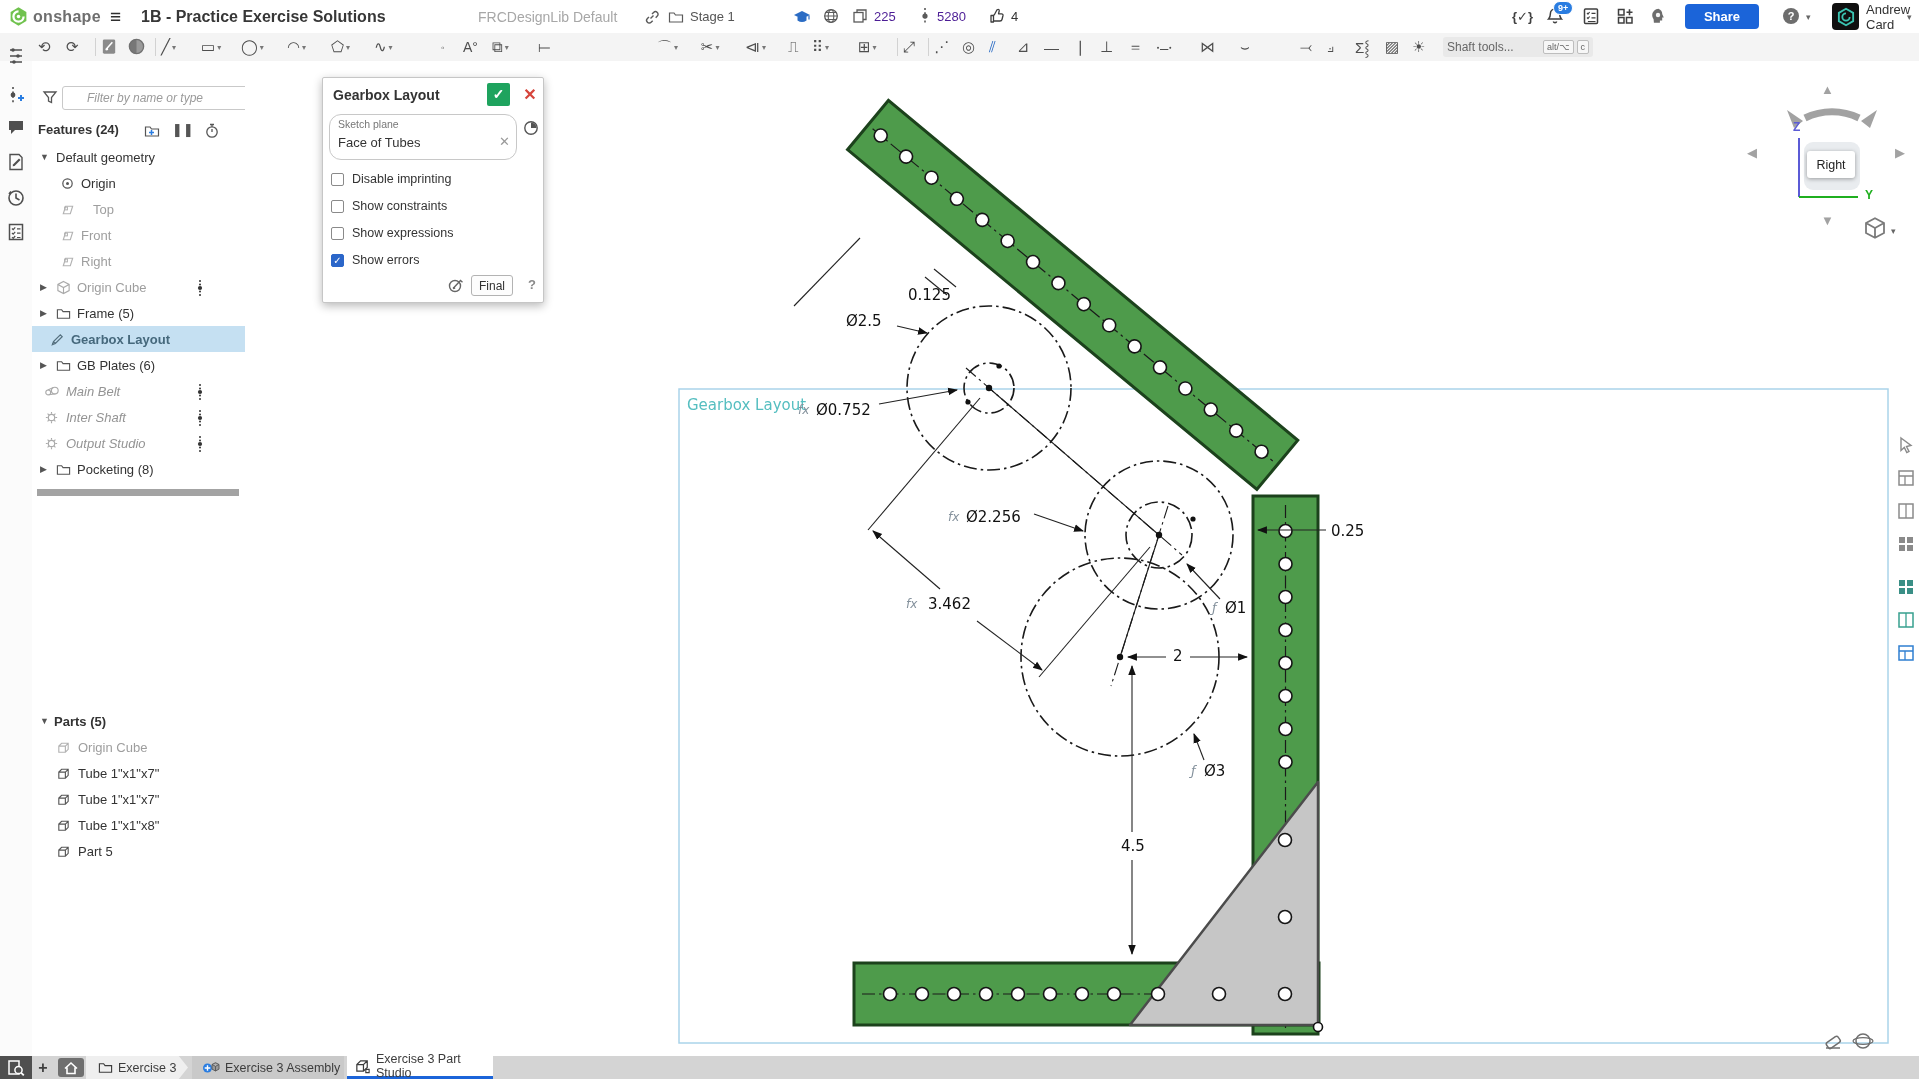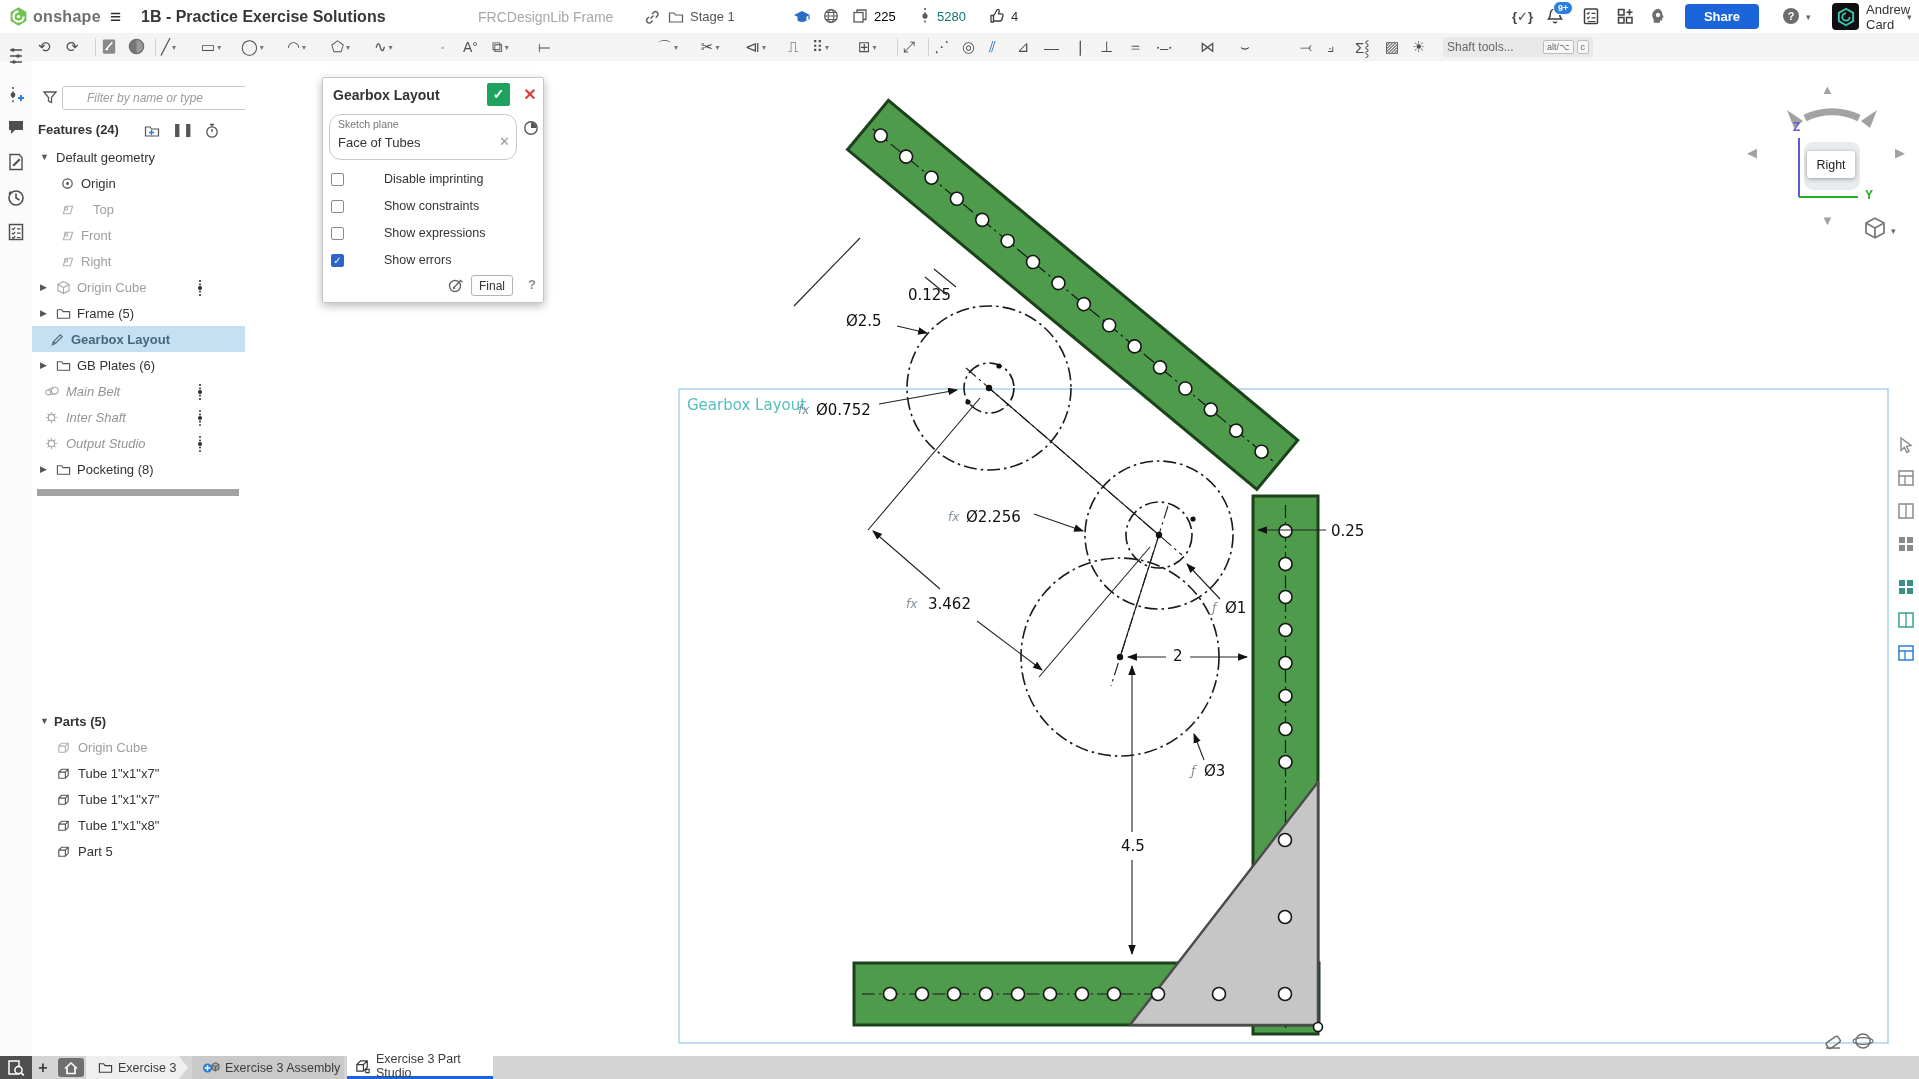--- a/index.html
+++ b/index.html
@@ -44,21 +44,21 @@
   .canvas{position:absolute;left:245px;top:61px;width:1674px;height:995px;background:#fff;}
   
   .dialog{position:absolute;left:322px;top:77px;width:220px;height:224px;background:#fff;border:1px solid #c6c6c6;border-radius:2px;box-shadow:0 3px 10px rgba(0,0,0,.28);}
   .dlg-title{position:absolute;left:10px;top:9px;font-size:14px;font-weight:bold;color:#333;}
   .dlg-ok{position:absolute;left:164px;top:5px;width:23px;height:23px;background:#1ea35e;border:none;border-radius:2px;color:#fff;font-size:14px;font-weight:bold;line-height:23px;text-align:center;padding:0;}
   .dlg-x{position:absolute;left:197px;top:5px;width:20px;height:23px;background:none;border:none;color:#d6453c;font-size:16px;font-weight:bold;padding:0;}
   .plane-box{position:absolute;left:6px;top:36px;width:186px;height:44px;border:1px solid #c8c8c8;border-radius:12px;}
   .plane-lab{position:absolute;left:8px;top:3px;font-size:10.5px;color:#777;}
   .plane-val{position:absolute;left:8px;top:20px;font-size:13px;color:#333;}
   .plane-x{position:absolute;right:6px;top:19px;color:#999;font-size:13px;}
-  .cbrow{position:absolute;left:8px;width:200px;height:18px;display:flex;align-items:center;font-size:12.5px;color:#333;gap:32px;}
+  .cbrow{position:absolute;left:8px;width:200px;height:18px;display:flex;align-items:center;font-size:12.5px;color:#333;}
   .cbox{width:13px;height:13px;border:1px solid #8a8a8a;border-radius:2px;margin-right:8px;background:#fff;box-sizing:border-box;}
   .cbox.on{background:#2b66c9;border-color:#2b66c9;color:#fff;font-size:10px;line-height:12px;text-align:center;}
   .final-btn{position:absolute;left:148px;top:197px;width:42px;height:21px;border:1px solid #b3b3b3;border-radius:3px;background:#fdfdfd;font-size:12px;color:#333;font-family:inherit;padding:0;}
   .help-q{position:absolute;left:205px;top:199px;color:#8a8a8a;font-size:13px;font-weight:bold;}
   
   .vcube{position:absolute;left:1745px;top:80px;width:174px;height:172px;}
   .vc-tri{position:absolute;color:#a2a2a2;font-size:13px;}
   .vc-face{position:absolute;left:59px;top:62px;width:56px;height:48px;background:#e9ecef;border-radius:9px;}
   .vc-label{position:absolute;left:62px;top:71px;width:48px;height:27px;background:#fff;border-radius:3px;box-shadow:0 1px 4px rgba(0,0,0,.35);display:flex;align-items:center;justify-content:center;font-size:12.5px;color:#222;}
   
@@ -272,42 +272,42 @@
 
 <div class="app">
 
   <div class="header">
     <svg class="abs" style="left:8px;top:6px" width="21" height="21">
         <use href="#s-hexlogo"></use>
       </svg>
     <span class="hitem" style="left:33px;font-size:16px;color:#6f6f6f;font-weight:bold;letter-spacing:.3px">onshape</span>
     <span class="hitem" style="left:110px;font-size:19px;color:#2f2f2f">≡</span>
     <span class="hitem doc-title" style="left:141px">1B - Practice Exercise Solutions</span>
-    <span class="hitem doc-sub" style="left:478px">FRCDesignLib Frame</span>
+    <span class="hitem doc-sub" style="left:478px">FRCDesignLib Default</span>
     <svg class="abs gray-ic" style="left:644px;top:9px" width="16" height="16">
         <use href="#s-link"></use>
       </svg>
     <svg class="abs gray-ic" style="left:668px;top:9px" width="16" height="16">
         <use href="#s-folder"></use>
       </svg>
     <span class="hitem" style="left:690px;color:#555">Stage 1</span>
     <svg class="abs" style="left:793px;top:10px;color:#2b6cc4" width="18" height="14">
         <use href="#s-grad"></use>
       </svg>
     <svg class="abs gray-ic" style="left:823px;top:8px" width="16" height="16">
         <use href="#s-globe"></use>
       </svg>
     <svg class="abs gray-ic" style="left:852px;top:8px" width="16" height="16">
         <use href="#s-copies"></use>
       </svg>
-    <span class="hitem" style="left:874px;color:#000000">225</span>
+    <span class="hitem" style="left:874px;color:#4c1d95">225</span>
     <svg class="abs gray-ic" style="left:921px;top:7px" width="8" height="18">
         <use href="#s-vpin"></use>
       </svg>
-    <span class="hitem" style="left:937px;color:#0f766e">5280</span>
+    <span class="hitem" style="left:937px;color:#4c1d95">5280</span>
     <svg class="abs" style="left:989px;top:8px;color:#3c3c3c" width="16" height="16">
         <use href="#s-thumb"></use>
       </svg>
     <span class="hitem" style="left:1011px;color:#333">4</span>
 
     <span class="hitem" style="left:1512px;color:#3f3f3f;font-size:13px;font-weight:bold">{✓}</span>
     <svg class="abs" style="left:1546px;top:7px;color:#3f3f3f" width="18" height="18">
         <use href="#s-bell"></use>
       </svg>
     <span class="badge">9+</span>

